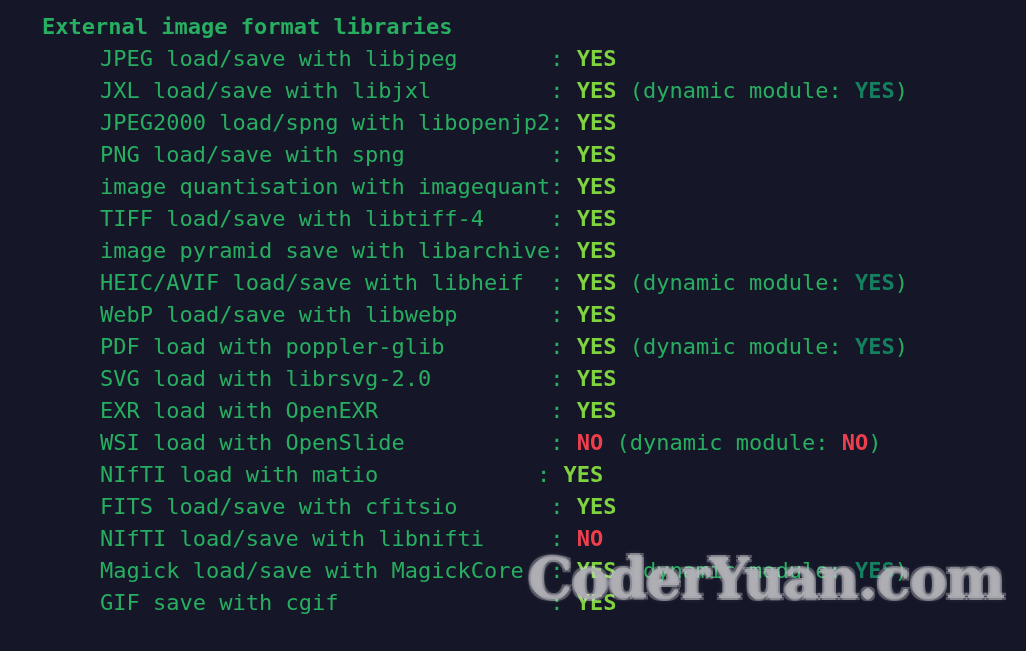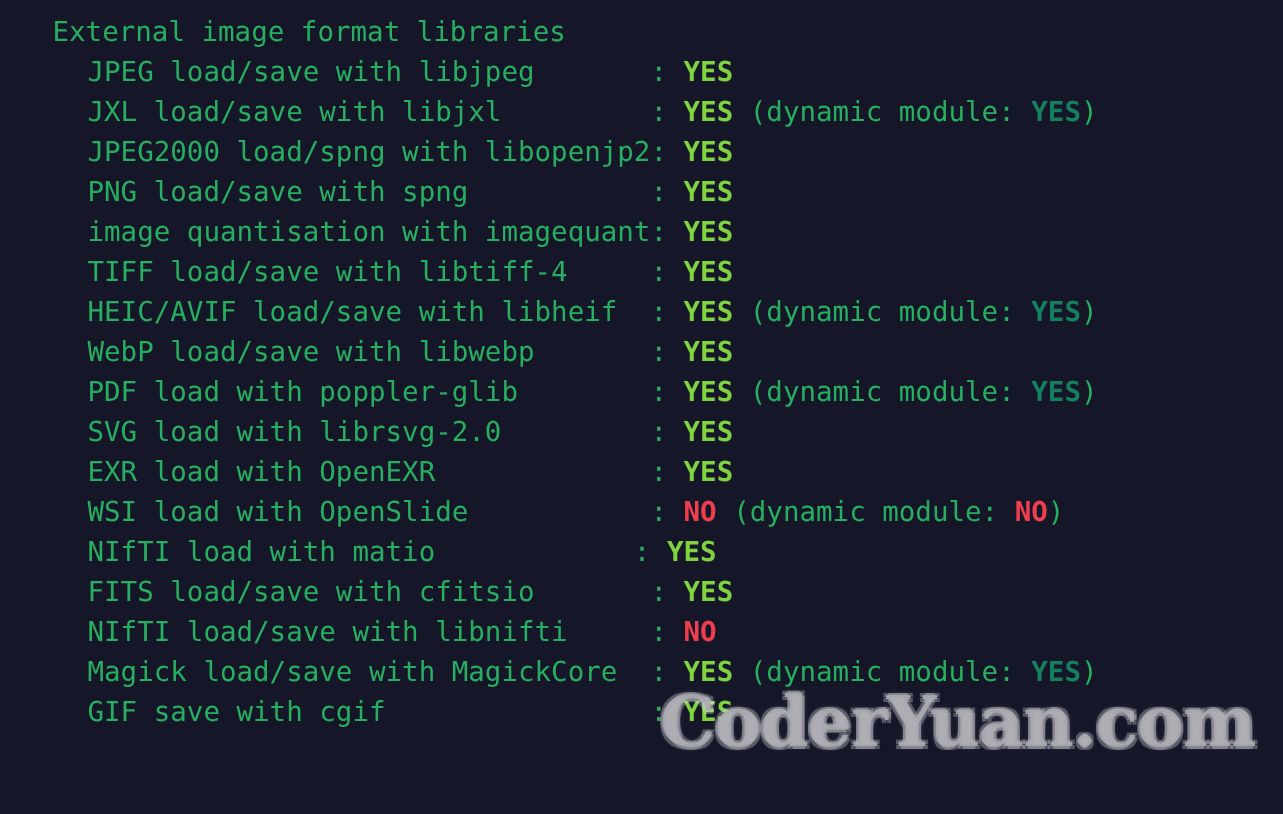--- a/index.html
+++ b/index.html
@@ -28,26 +28,26 @@
     height: 32px;
     line-height: 32px;
     font-size: 22px;
     white-space: pre;
     letter-spacing: 0px;
     padding-left: 42px;
     box-sizing: border-box;
   }
 
   .line.header {
-    font-weight: normal;
+    font-weight: bold;
     color: #27ae60;
   }
 
   .line.entry {
-    padding-left: 70px;
+    padding-left: 100px;
     color: #27ae60;
   }
 
   .label {
     color: #27ae60;
   }
 
   .sep {
     color: #27ae60;
   }
@@ -96,20 +96,21 @@
 
   <div class="line header">External image format libraries</div>
 
   <div id="entry-list">
       <div class="line entry"><span class="label">JPEG load/save with libjpeg       </span><span class="sep">:</span> <span class="status yes">YES</span></div>
       <div class="line entry"><span class="label">JXL load/save with libjxl         </span><span class="sep">:</span> <span class="status yes">YES</span><span class="dyn"> <span>(dynamic module:</span> <span class="dynval yes">YES</span><span>)</span></span></div>
       <div class="line entry"><span class="label">JPEG2000 load/spng with libopenjp2</span><span class="sep">:</span> <span class="status yes">YES</span></div>
       <div class="line entry"><span class="label">PNG load/save with spng           </span><span class="sep">:</span> <span class="status yes">YES</span></div>
       <div class="line entry"><span class="label">image quantisation with imagequant</span><span class="sep">:</span> <span class="status yes">YES</span></div>
       <div class="line entry"><span class="label">TIFF load/save with libtiff-4     </span><span class="sep">:</span> <span class="status yes">YES</span></div>
+      <div class="line entry"><span class="label">image pyramid save with libarchive</span><span class="sep">:</span> <span class="status yes">YES</span></div>
       <div class="line entry"><span class="label">HEIC/AVIF load/save with libheif  </span><span class="sep">:</span> <span class="status yes">YES</span><span class="dyn"> <span>(dynamic module:</span> <span class="dynval yes">YES</span><span>)</span></span></div>
       <div class="line entry"><span class="label">WebP load/save with libwebp       </span><span class="sep">:</span> <span class="status yes">YES</span></div>
       <div class="line entry"><span class="label">PDF load with poppler-glib        </span><span class="sep">:</span> <span class="status yes">YES</span><span class="dyn"> <span>(dynamic module:</span> <span class="dynval yes">YES</span><span>)</span></span></div>
       <div class="line entry"><span class="label">SVG load with librsvg-2.0         </span><span class="sep">:</span> <span class="status yes">YES</span></div>
       <div class="line entry"><span class="label">EXR load with OpenEXR             </span><span class="sep">:</span> <span class="status yes">YES</span></div>
       <div class="line entry"><span class="label">WSI load with OpenSlide           </span><span class="sep">:</span> <span class="status no">NO</span><span class="dyn"> <span>(dynamic module:</span> <span class="dynval no">NO</span><span>)</span></span></div>
       <div class="line entry"><span class="label">NIfTI load with matio            </span><span class="sep">:</span> <span class="status yes">YES</span></div>
       <div class="line entry"><span class="label">FITS load/save with cfitsio       </span><span class="sep">:</span> <span class="status yes">YES</span></div>
       <div class="line entry"><span class="label">NIfTI load/save with libnifti     </span><span class="sep">:</span> <span class="status no">NO</span></div>
       <div class="line entry"><span class="label">Magick load/save with MagickCore  </span><span class="sep">:</span> <span class="status yes">YES</span><span class="dyn"> <span>(dynamic module:</span> <span class="dynval yes">YES</span><span>)</span></span></div>

